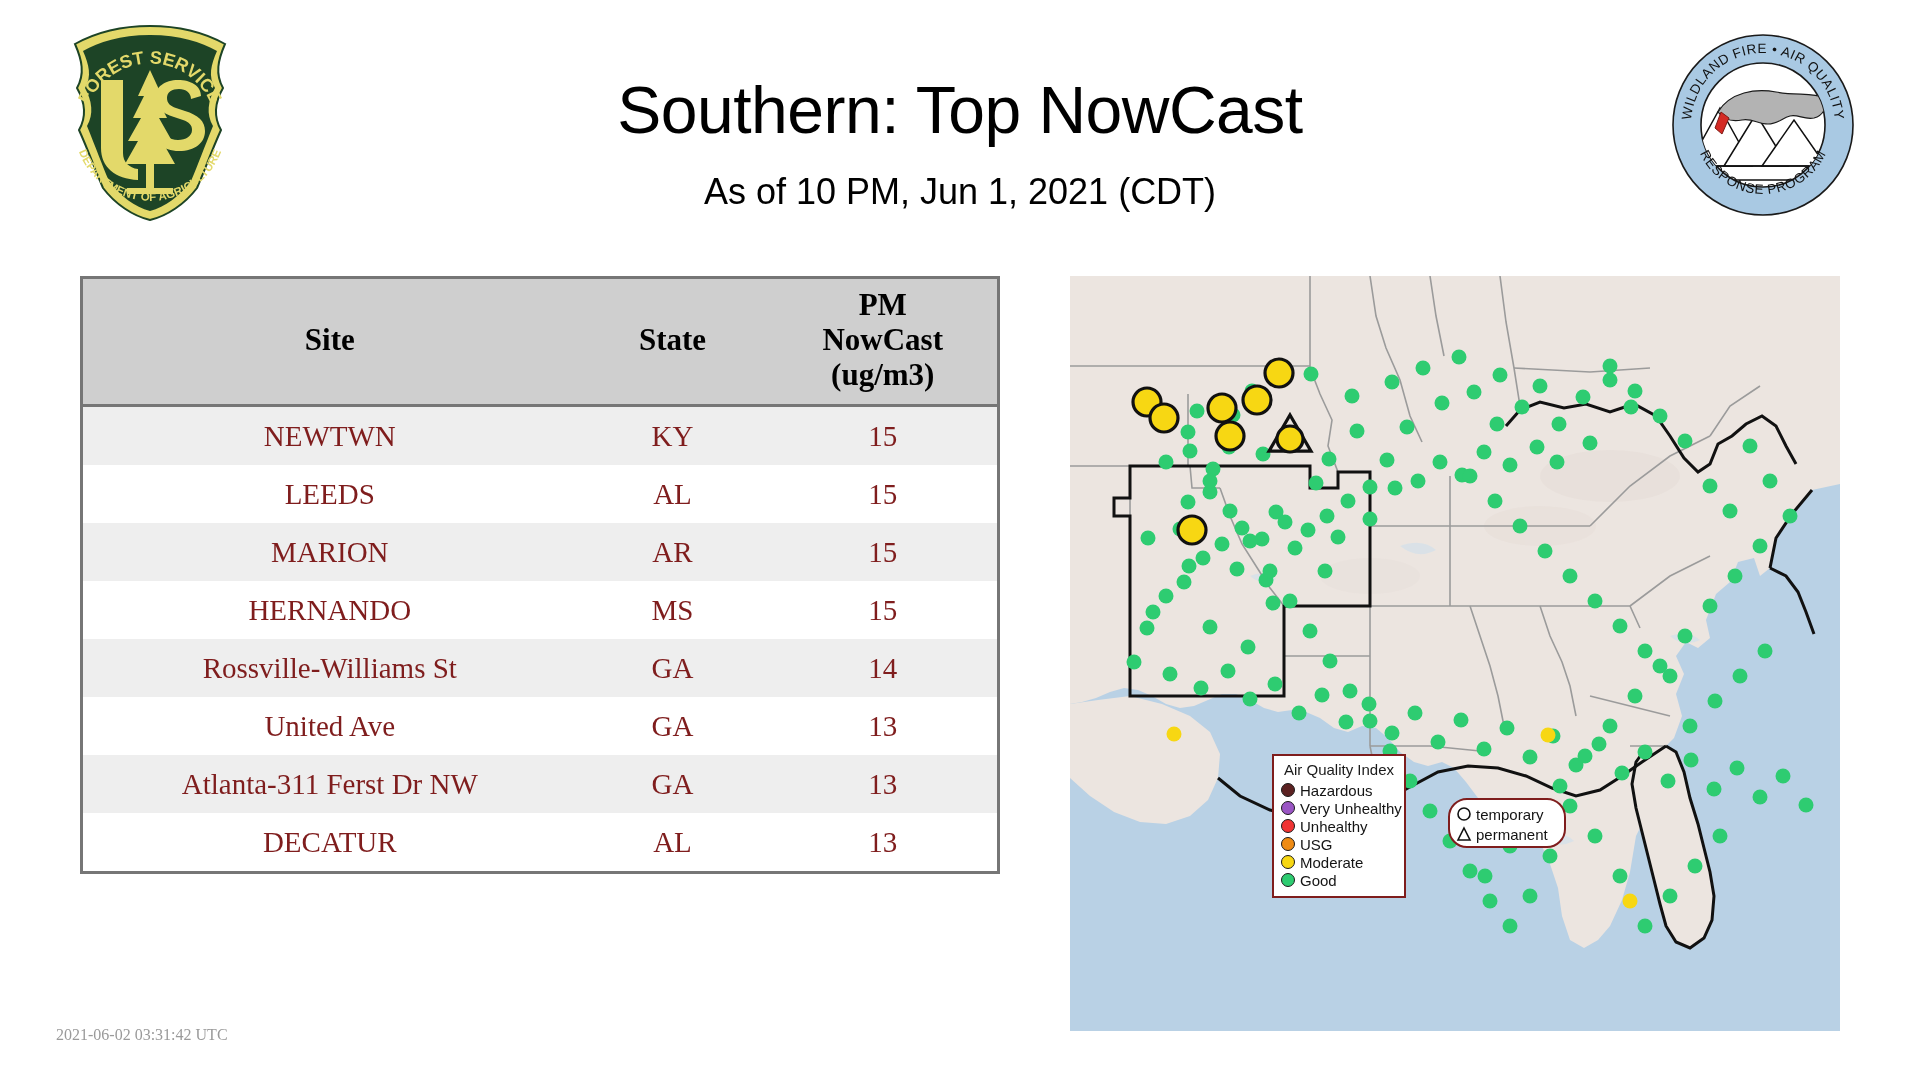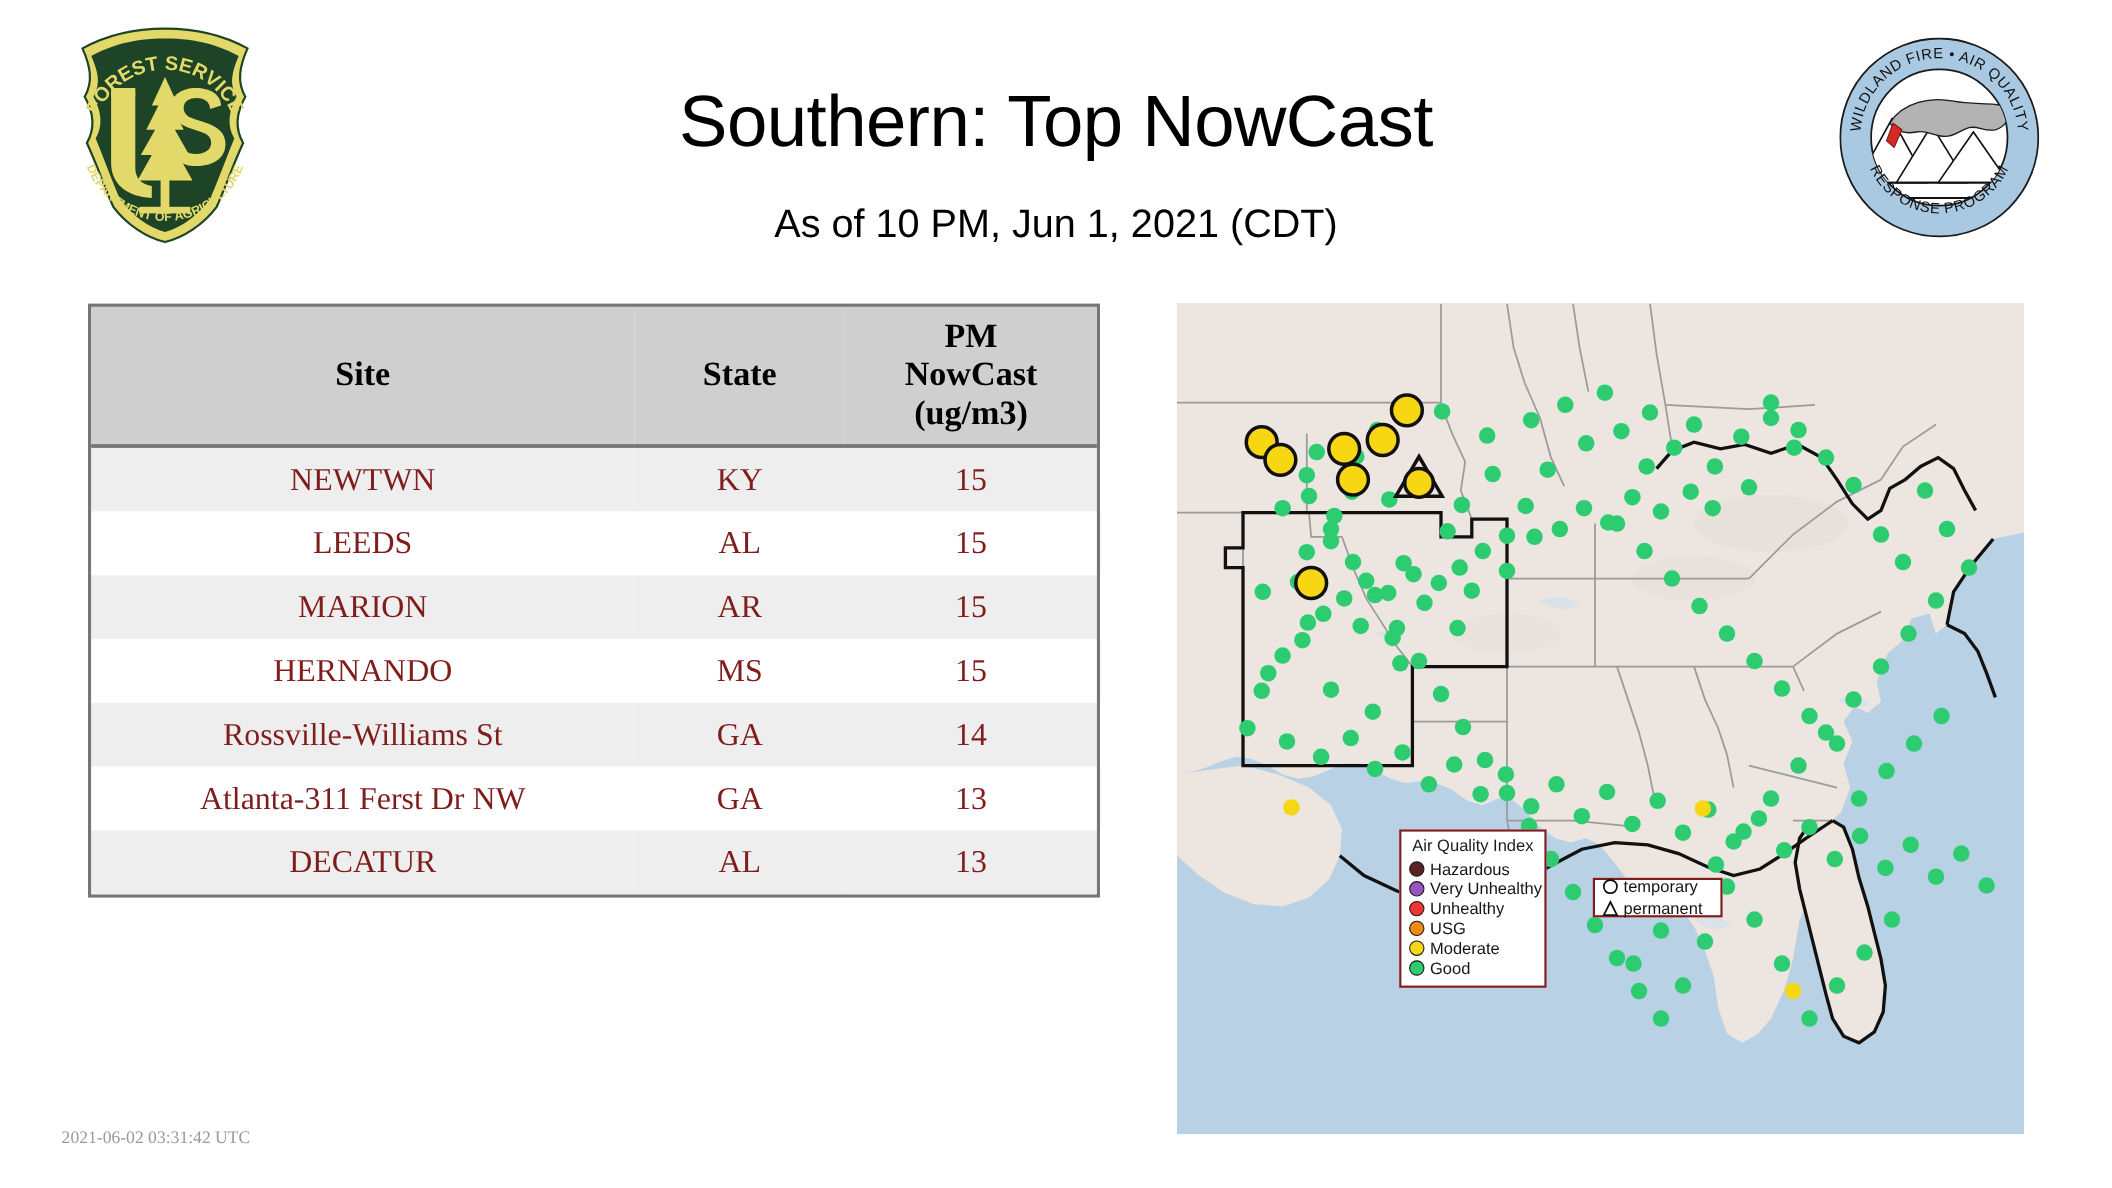--- a/index.html
+++ b/index.html
@@ -46,21 +46,21 @@
   #page-title {
     font-size: 66px;
     line-height: 1.05;
     color: #000000;
     font-weight: 400;
     letter-spacing: -0.5px;
     white-space: nowrap;
     margin-top: 24px;
   }
   #page-subtitle {
-    margin-top: 37px;
+    margin-top: 26px;
     font-size: 36px;
     color: #000000;
     font-weight: 400;
     white-space: nowrap;
   }
 
   
   #nowcast-table-wrap {
     position: absolute;
     left: 80px;
@@ -151,24 +151,25 @@
     font-size: 15px;
     color: #141414;
     white-space: nowrap;
     line-height: 1;
   }
 
   #shape-legend {
     left: 1448px;
     top: 798px;
     width: 118px;
-    height: 36px;
+    height: 50px;
     padding: 4px 6px;
     display: flex;
-    align-items: center;
+    align-items: flex-start;
+    border-radius: 19px;
   }
   #shape-legend .shape-rows { display: block; }
   .shape-row {
     display: flex;
     align-items: center;
     height: 20px;
   }
   .shape-row .glyph {
     width: 16px; height: 16px;
     margin-right: 4px;
@@ -331,20 +332,25 @@
         </tr>
         <tr>
           <td>HERNANDO</td>
           <td>MS</td>
           <td>15</td>
         </tr>
         <tr>
           <td>Rossville-Williams St</td>
           <td>GA</td>
           <td>14</td>
+        </tr>
+        <tr>
+          <td>United Ave</td>
+          <td>GA</td>
+          <td>13</td>
         </tr>
         <tr>
           <td>Atlanta-311 Ferst Dr NW</td>
           <td>GA</td>
           <td>13</td>
         </tr>
         <tr>
           <td>DECATUR</td>
           <td>AL</td>
           <td>13</td>

